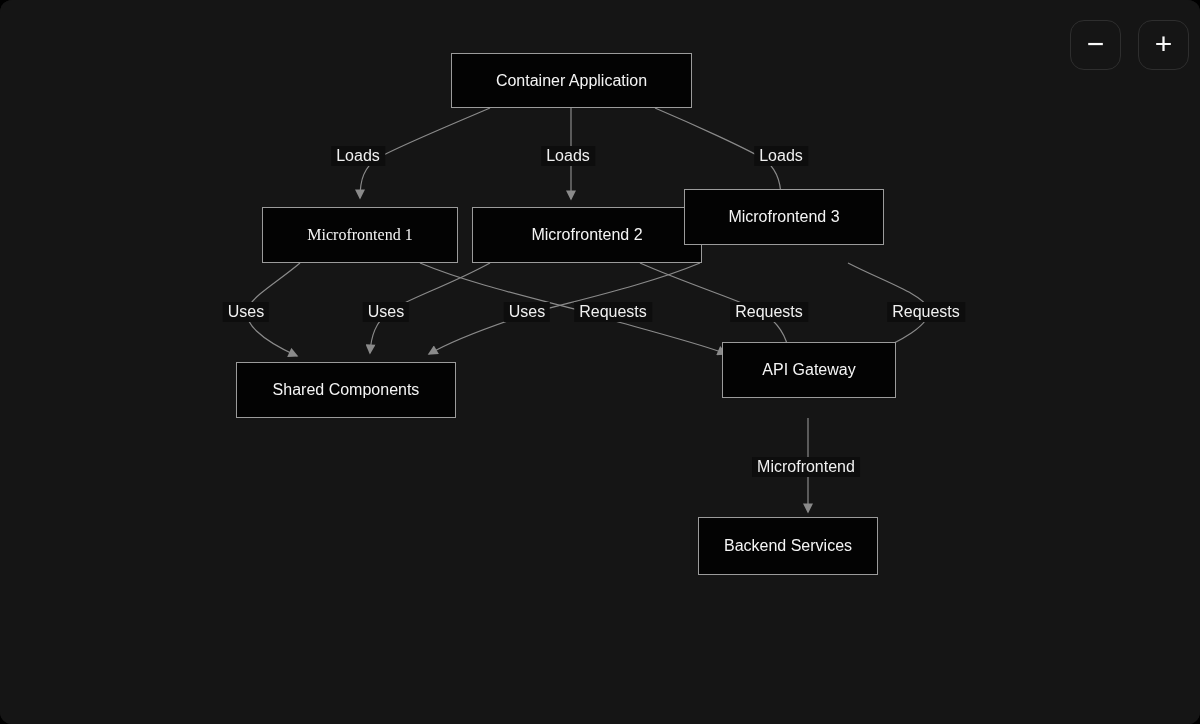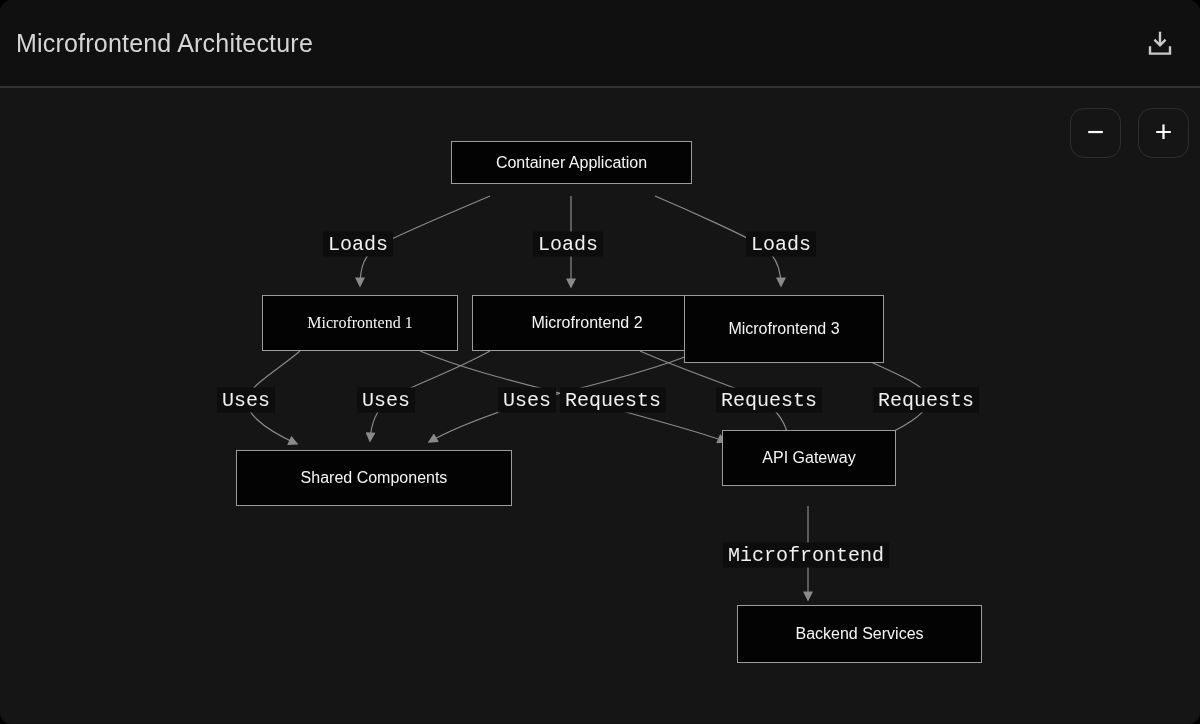--- a/index.html
+++ b/index.html
@@ -18,37 +18,27 @@
   .zoom-controls button{width:51px;height:50px;border-radius:14px;background:transparent;
        border:1.5px solid var(--button-border,#2e2e2e);color:#fafafa;font-size:30px;font-weight:300;
        line-height:1;display:flex;align-items:center;justify-content:center;cursor:pointer;
        font-family:"Liberation Sans",sans-serif;padding:0 0 3px 0;}
   #edge-layer{position:absolute;left:0;top:0;width:1200px;height:634px;}
   .edge{fill:none;stroke:var(--edge-color,#8a8a8a);stroke-width:1.2px;}
   .node{position:absolute;box-sizing:border-box;background:var(--node-bg,#030303);
        border:1.5px solid var(--node-border,#9b9b9b);color:var(--node-text,#f5f5f5);
        display:flex;align-items:center;justify-content:center;font-size:16px;}
   .edge-label{position:absolute;transform:translate(-50%,-50%);background:var(--label-bg,#0d0d0d);
-       color:var(--label-text,#f0f0f0);font-size:20px;padding:1px 5px;white-space:nowrap;font-family:Liberation Mono, monospace;}
+       color:var(--label-text,#f0f0f0);font-size:16px;padding:1px 5px;white-space:nowrap;}
 </style>
 </head>
 <body>
 
 <div class="app">
 
-  <div class="hdr">
-    <h1>Microfrontend Architecture</h1>
-    <button class="icon-btn">
-      <svg width="32" height="32" viewBox="0 0 24 24" fill="none" stroke="#c9c9c9" stroke-width="1.8">
-        <path d="M4.5 14.5 V20 H19.5 V14.5"></path>
-        <path d="M12 3.5 V13.5"></path>
-        <path d="M7.8 9.5 L12 13.7 L16.2 9.5"></path>
-      </svg>
-    </button>
-  </div>
 
   <div class="canvas">
     <div class="zoom-controls">
       <button>−</button>
       <button>+</button>
     </div>
 
     <svg id="edge-layer" viewBox="0 0 1200 634">
       <defs>
         <marker id="arrow" viewBox="0 0 10 10" refX="8.5" refY="5" markerWidth="11" markerHeight="10" orient="auto" markerUnits="userSpaceOnUse">
@@ -61,27 +51,27 @@
         <path d="M300,263 C280,280 256,294 249,306 C240,322 262,340 297,356" class="edge" marker-end="url(#arrow)"></path>
         <path d="M490,263 C450,285 405,300 390,311 C375,322 371,337 370,353" class="edge" marker-end="url(#arrow)"></path>
         <path d="M700,263 C640,288 555,305 522,316 C480,330 448,343 429,354" class="edge" marker-end="url(#arrow)"></path>
         <path d="M420,263 C480,288 565,305 598,316 C645,330 705,345 726,354" class="edge" marker-end="url(#arrow)"></path>
         <path d="M640,263 C690,285 745,302 762,312 C779,323 787,338 789,353" class="edge" marker-end="url(#arrow)"></path>
         <path d="M848,263 C885,282 922,294 928,308 C934,324 898,343 867,355" class="edge" marker-end="url(#arrow)"></path>
         <path d="M808,418 L808,512" class="edge" marker-end="url(#arrow)"></path>
       </svg>
 
     <div id="node-layer">
-        <div class="node" style="left: 451px; top: 53px; width: 241px; height: 43px;">Container Application</div>
+        <div class="node" style="left: 451px; top: 53px; width: 241px; height: 55px;">Container Application</div>
         <div class="node" style="left: 262px; top: 207px; width: 196px; height: 56px; font-family: Liberation Serif, serif;">Microfrontend 1</div>
         <div class="node" style="left: 472px; top: 207px; width: 230px; height: 56px;">Microfrontend 2</div>
-        <div class="node" style="left: 684px; top: 207px; width: 200px; height: 68px;">Microfrontend 3</div>
-        <div class="node" style="left: 236px; top: 362px; width: 276px; height: 56px;">Shared Components</div>
+        <div class="node" style="left: 684px; top: 189px; width: 200px; height: 56px;">Microfrontend 3</div>
+        <div class="node" style="left: 236px; top: 362px; width: 220px; height: 56px;">Shared Components</div>
         <div class="node" style="left: 722px; top: 342px; width: 174px; height: 56px;">API Gateway</div>
-        <div class="node" style="left: 737px; top: 517px; width: 245px; height: 58px;">Backend Services</div>
+        <div class="node" style="left: 698px; top: 517px; width: 180px; height: 58px;">Backend Services</div>
       </div>
     <div id="label-layer">
         <div class="edge-label" style="left: 358px; top: 156px;">Loads</div>
         <div class="edge-label" style="left: 568px; top: 156px;">Loads</div>
         <div class="edge-label" style="left: 781px; top: 156px;">Loads</div>
         <div class="edge-label" style="left: 246px; top: 312px;">Uses</div>
         <div class="edge-label" style="left: 386px; top: 312px;">Uses</div>
         <div class="edge-label" style="left: 527px; top: 312px;">Uses</div>
         <div class="edge-label" style="left: 613px; top: 312px;">Requests</div>
         <div class="edge-label" style="left: 769px; top: 312px;">Requests</div>

